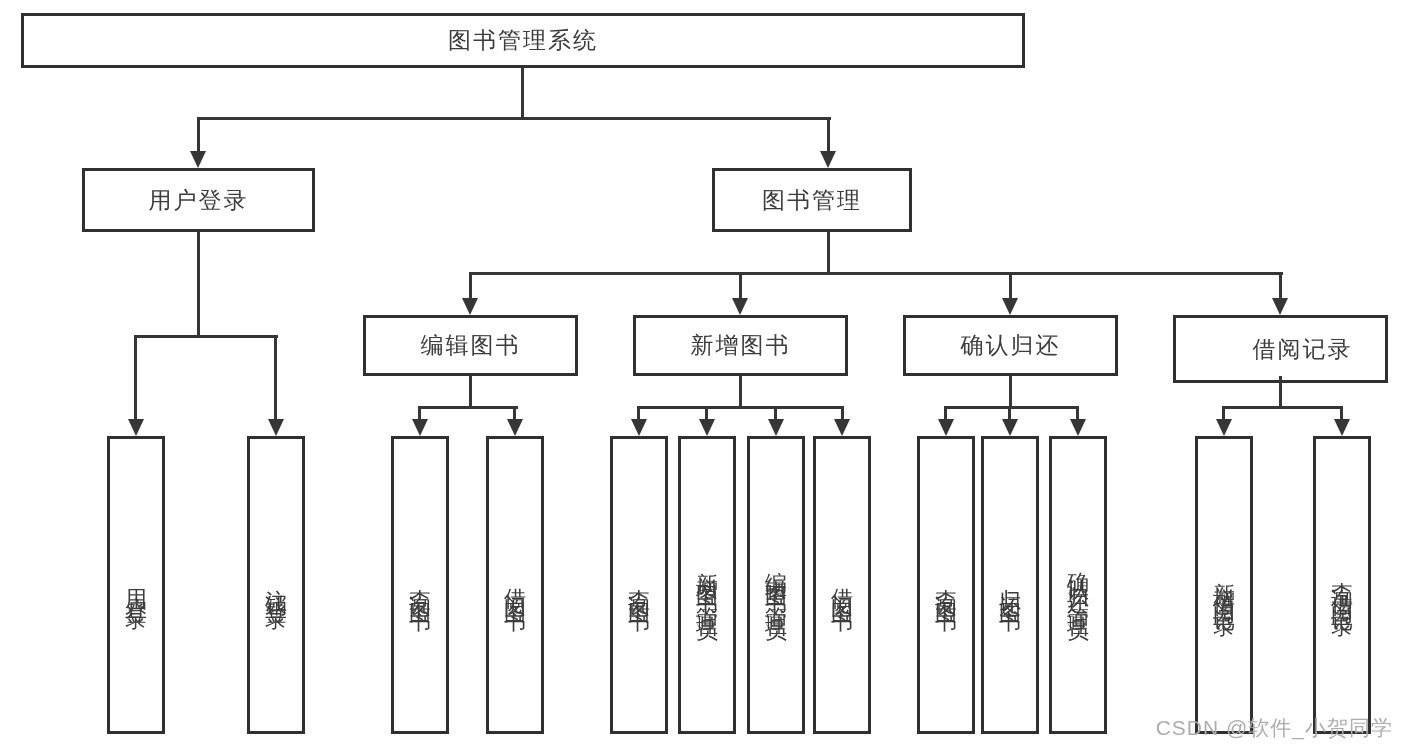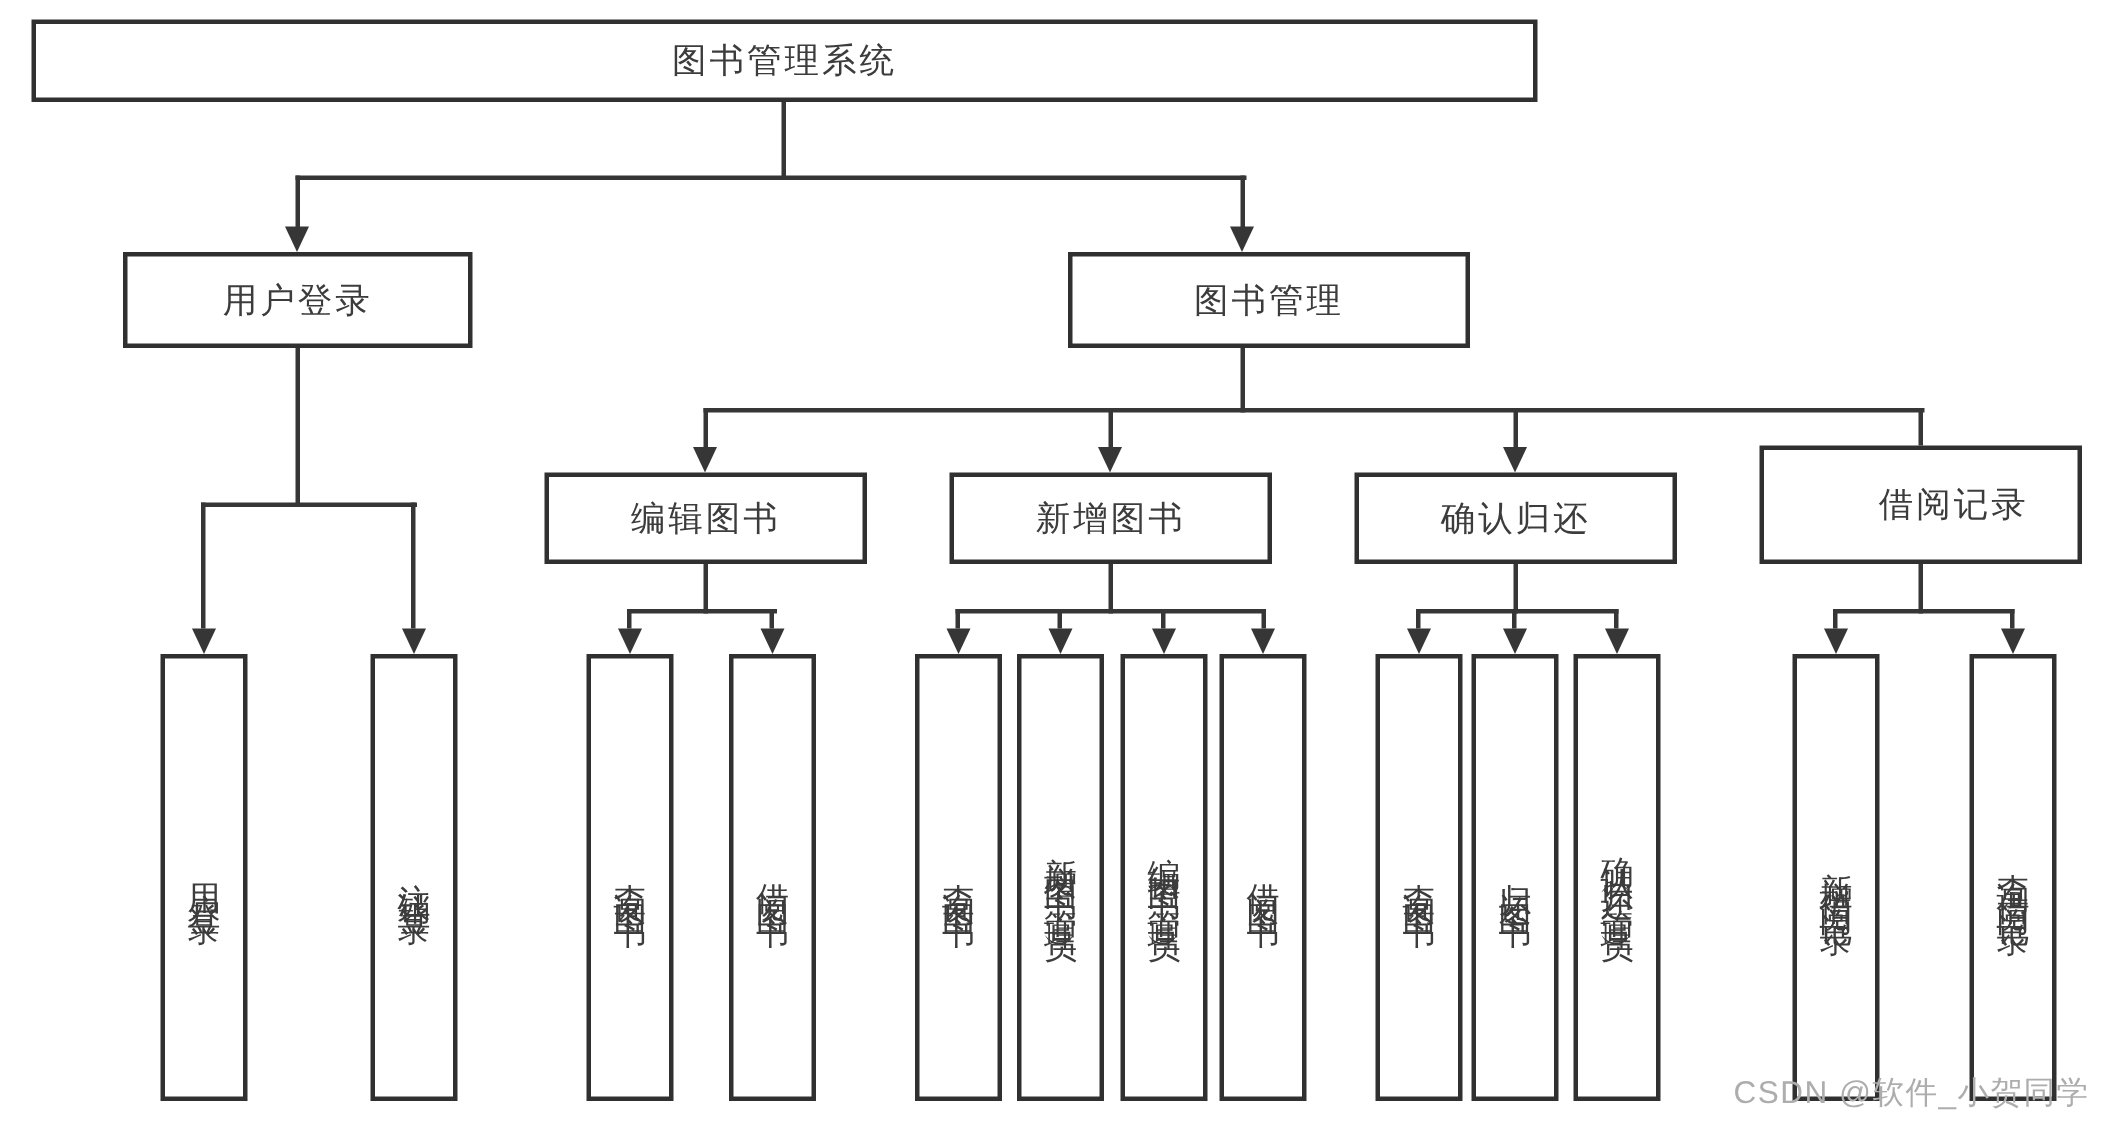--- a/index.html
+++ b/index.html
@@ -77,21 +77,21 @@
   <div class="vline" style="left:521px; top:68px; height:51px;"></div>
   <div class="hline" style="left:197px; top:117px; width:634px;"></div>
   <div class="vline" style="left:197px; top:117px; height:35px;"></div>
   <div class="arrow" style="left:190px; top:151px;"></div>
   <div class="vline" style="left:827px; top:117px; height:35px;"></div>
   <div class="arrow" style="left:820px; top:151px;"></div>
 
   <div class="box" style="left:82px; top:168px; width:233px; height:64px;">
     <span class="node-label">用户登录</span>
   </div>
-  <div class="box" style="left:712px; top:168px; width:268px; height:64px;">
+  <div class="box" style="left:712px; top:168px; width:200px; height:64px;">
     <span class="node-label">图书管理</span>
   </div>
 
   <div class="vline" style="left:197px; top:232px; height:106px;"></div>
   <div class="hline" style="left:134px; top:335px; width:144px;"></div>
   <div class="vline" style="left:134px; top:335px; height:84px;"></div>
   <div class="arrow" style="left:128px; top:419px;"></div>
   <div class="vline" style="left:274px; top:335px; height:84px;"></div>
   <div class="arrow" style="left:268px; top:419px;"></div>
 
@@ -108,21 +108,21 @@
 
   <div class="box" style="left:363px; top:315px; width:215px; height:61px;">
     <span class="node-label">编辑图书</span>
   </div>
   <div class="box" style="left:633px; top:315px; width:215px; height:61px;">
     <span class="node-label">新增图书</span>
   </div>
   <div class="box" style="left:903px; top:315px; width:215px; height:61px;">
     <span class="node-label">确认归还</span>
   </div>
-  <div class="box" style="left:1173px; top:297px; width:215px; height:79px;padding-left:44px;">
+  <div class="box" style="left:1173px; top:315px; width:215px; height:68px;padding-left:44px;">
     <span class="node-label">借阅记录</span>
   </div>
 
   <div class="vline" style="left:469px; top:376px; height:33px;"></div>
   <div class="hline" style="left:418px; top:406px; width:100px;"></div>
   <div class="vline" style="left:418px; top:406px; height:13px;"></div>
   <div class="arrow" style="left:412px; top:419px;"></div>
   <div class="vline" style="left:513px; top:406px; height:13px;"></div>
   <div class="arrow" style="left:507px; top:419px;"></div>
 

